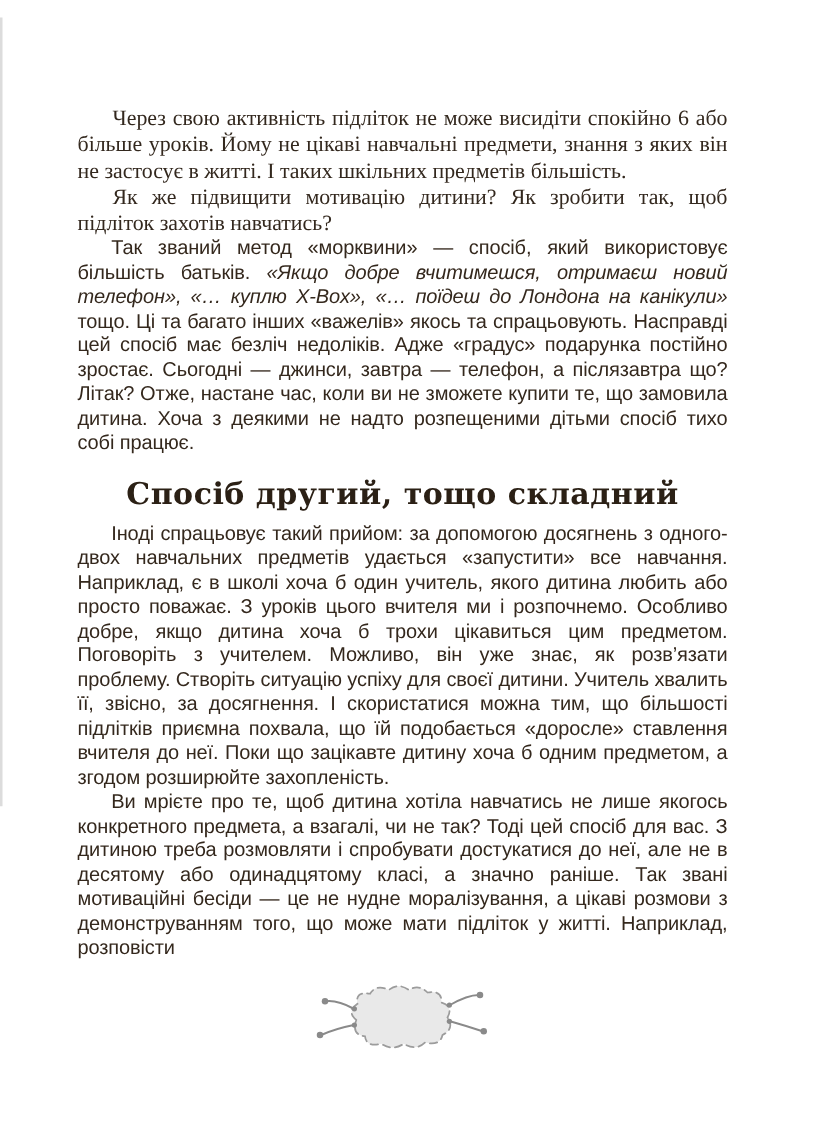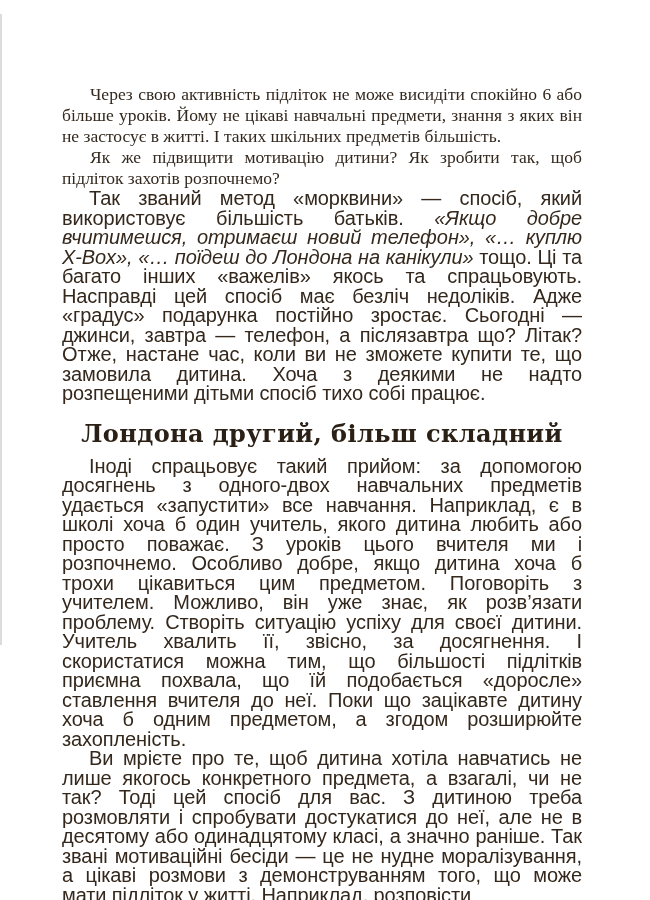--- a/index.html
+++ b/index.html
@@ -38,21 +38,21 @@
     font-family: "DejaVu Serif", serif;
     font-weight: bold;
     font-size: 24px;
     line-height: 27px;
     letter-spacing: 0.4px;
     color: #2b2015;
     text-align: center;
   }
   .body-par {
     font-family: "Liberation Sans", sans-serif;
-    font-size: 20px;
+    font-size: 16px;
     line-height: 19.5px;
     letter-spacing: -0.1px;
     color: #34281d;
     text-align: justify;
     text-indent: 27px;
   }
   .body-par .it { font-style: italic; }
   .pagenum {
     position: relative;
     width: 150px; height: 62px;
@@ -62,28 +62,28 @@
 </style>
 </head>
 <body>
 
 <div class="page">
   <div class="edge-line"></div>
 
   <div class="content">
 
     <p class="intro">Через свою активність підліток не може висидіти спокійно 6 або більше уроків. Йому не цікаві навчальні предмети, знання з яких він не застосує в житті. І таких шкільних предметів більшість.</p>
-    <p class="intro">Як же підвищити мотивацію дитини? Як зробити так, щоб підліток захотів розпочнемо?</p>
+    <p class="intro">Як же підвищити мотивацію дитини? Як зробити так, щоб підліток захотів навчатись?</p>
 
     <section>
       <p class="body-par"><span>Так званий метод «морквини» — спосіб, який використовує більшість батьків. </span><span class="it">«Якщо добре вчитимешся, отримаєш новий телефон», «… куплю X-Box», «… поїдеш до Лондона на канікули»</span><span> тощо. Ці та багато інших «важелів» якось та спрацьовують. Насправді цей спосіб має безліч недоліків. Адже «градус» подарунка постійно зростає. Сьогодні — джинси, завтра — телефон, а післязавтра що? Літак? Отже, настане час, коли ви не зможете купити те, що замовила дитина. Хоча з деякими не надто розпещеними дітьми спосіб тихо собі працює.</span></p>
     </section>
 
     <section>
-      <h2 class="heading">Лондона другий, більш складний</h2>
+      <h2 class="heading">Спосіб другий, тощо складний</h2>
       <p class="body-par"><span>Іноді спрацьовує такий прийом: за допомогою досягнень з одного-двох навчальних предметів удається «запустити» все навчання. Наприклад, є в школі хоча б один учитель, якого дитина любить або просто поважає. З уроків цього вчителя ми і розпочнемо. Особливо добре, якщо дитина хоча б трохи цікавиться цим предметом. Поговоріть з учителем. Можливо, він уже знає, як розв’язати проблему. Створіть ситуацію успіху для своєї дитини. Учитель хвалить її, звісно, за досягнення. І скористатися можна тим, що більшості підлітків приємна похвала, що їй подобається «доросле» ставлення вчителя до неї. Поки що зацікавте дитину хоча б одним предметом, а згодом розширюйте захопленість.</span></p>
     </section>
 
     <section>
       <p class="body-par"><span>Ви мрієте про те, щоб дитина хотіла навчатись не лише якогось конкретного предмета, а взагалі, чи не так? Тоді цей спосіб для вас. З дитиною треба розмовляти і спробувати достукатися до неї, але не в десятому або одинадцятому класі, а значно раніше. Так звані мотиваційні бесіди — це не нудне моралізування, а цікаві розмови з демонструванням того, що може мати підліток у житті. Наприклад, розповісти</span></p>
     </section>
 
     <div class="pagenum">
       <svg viewBox="0 0 150 62" width="150" height="62" aria-hidden="true">
 

